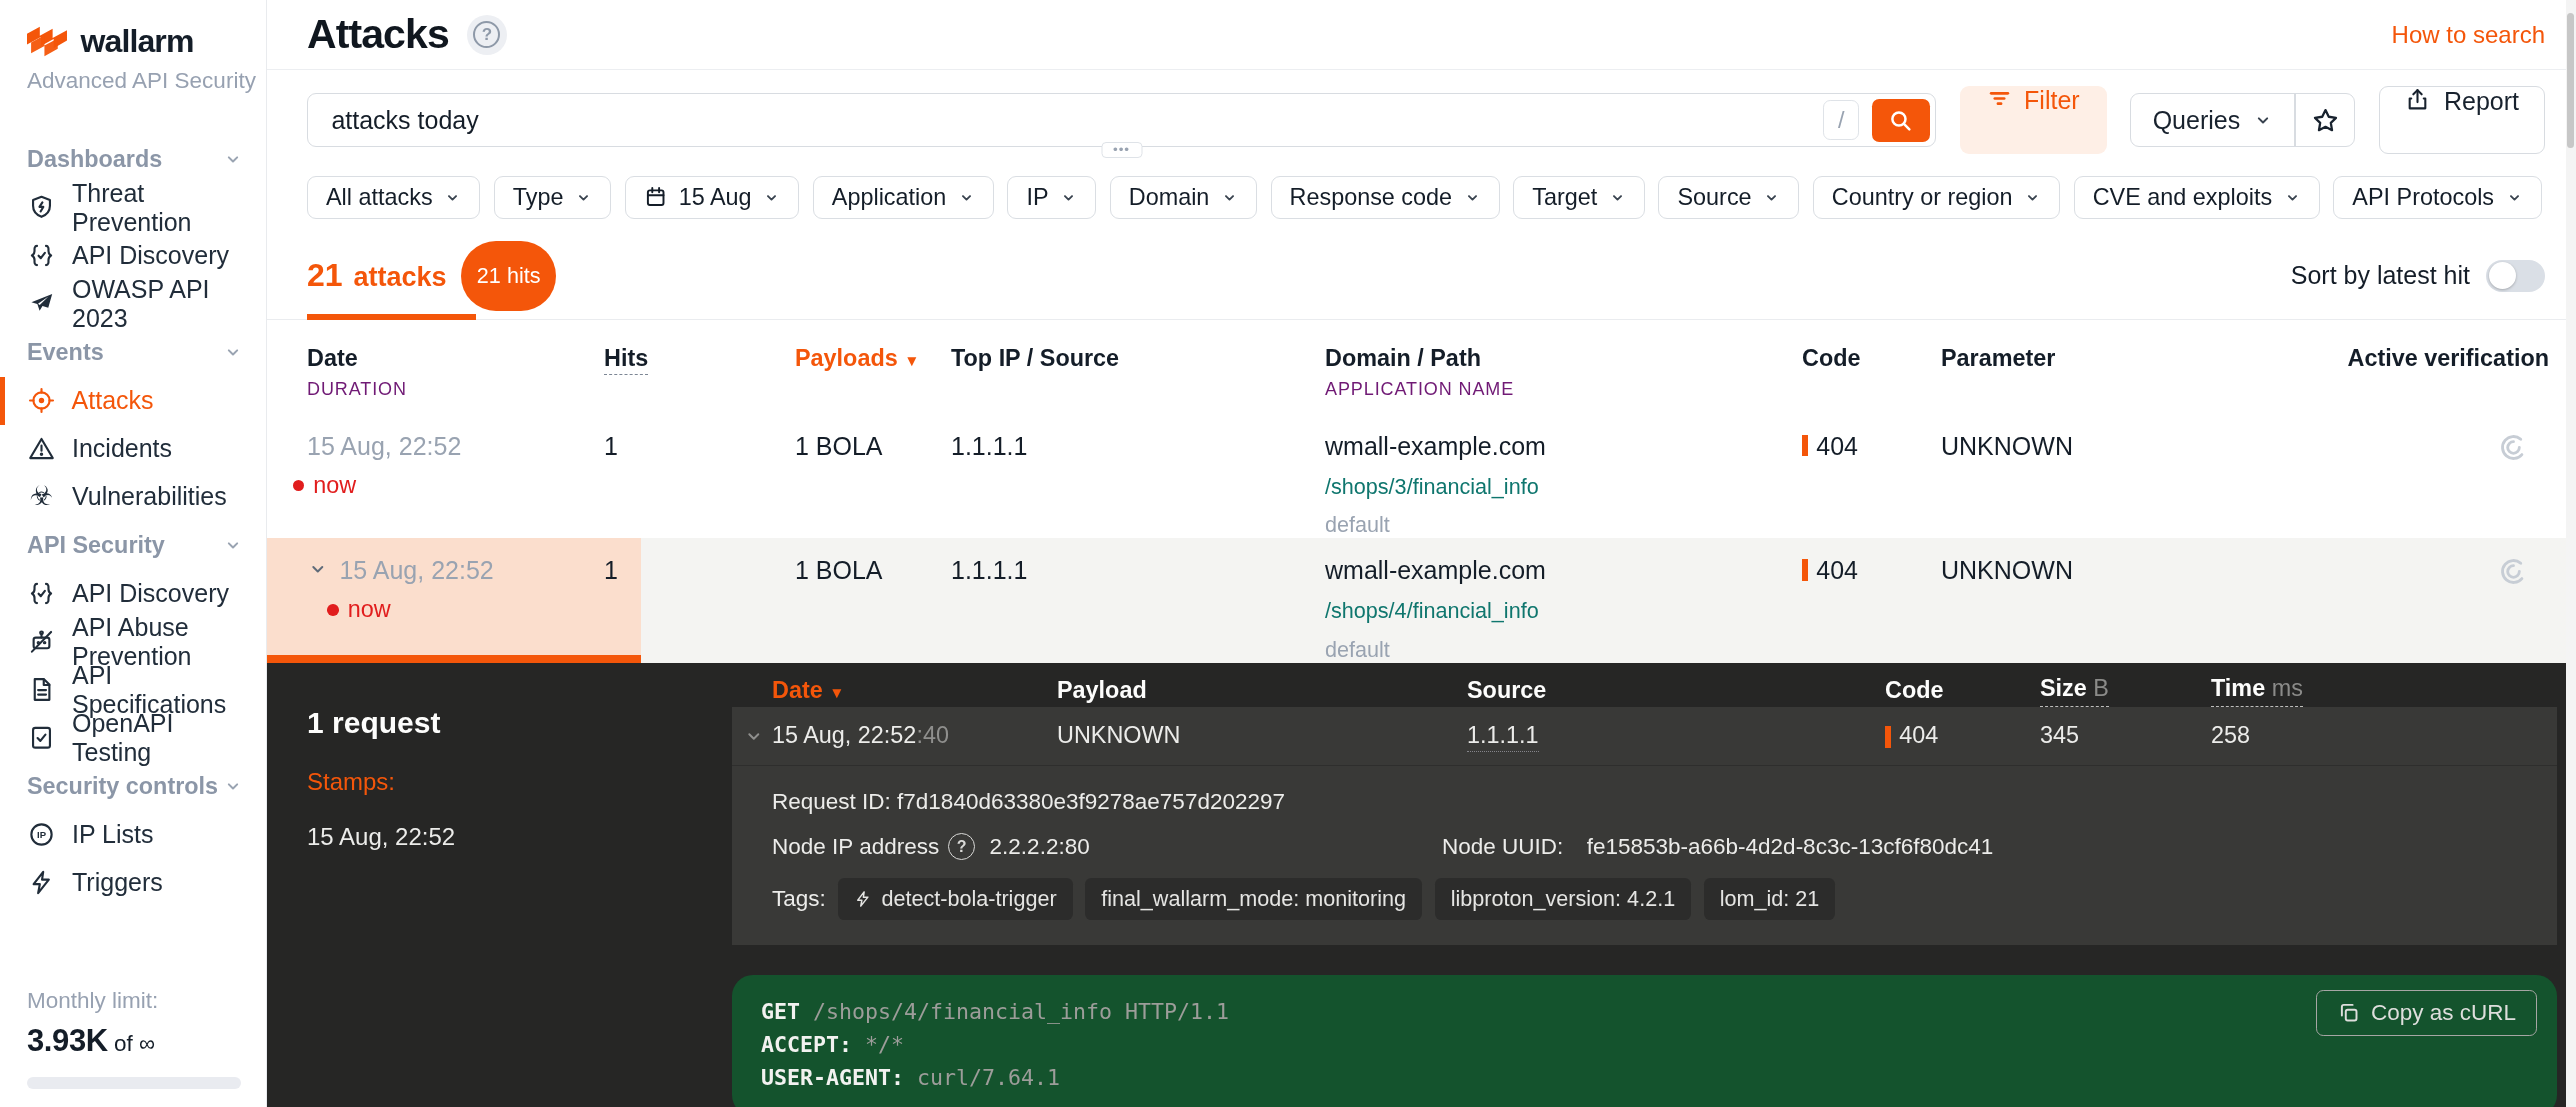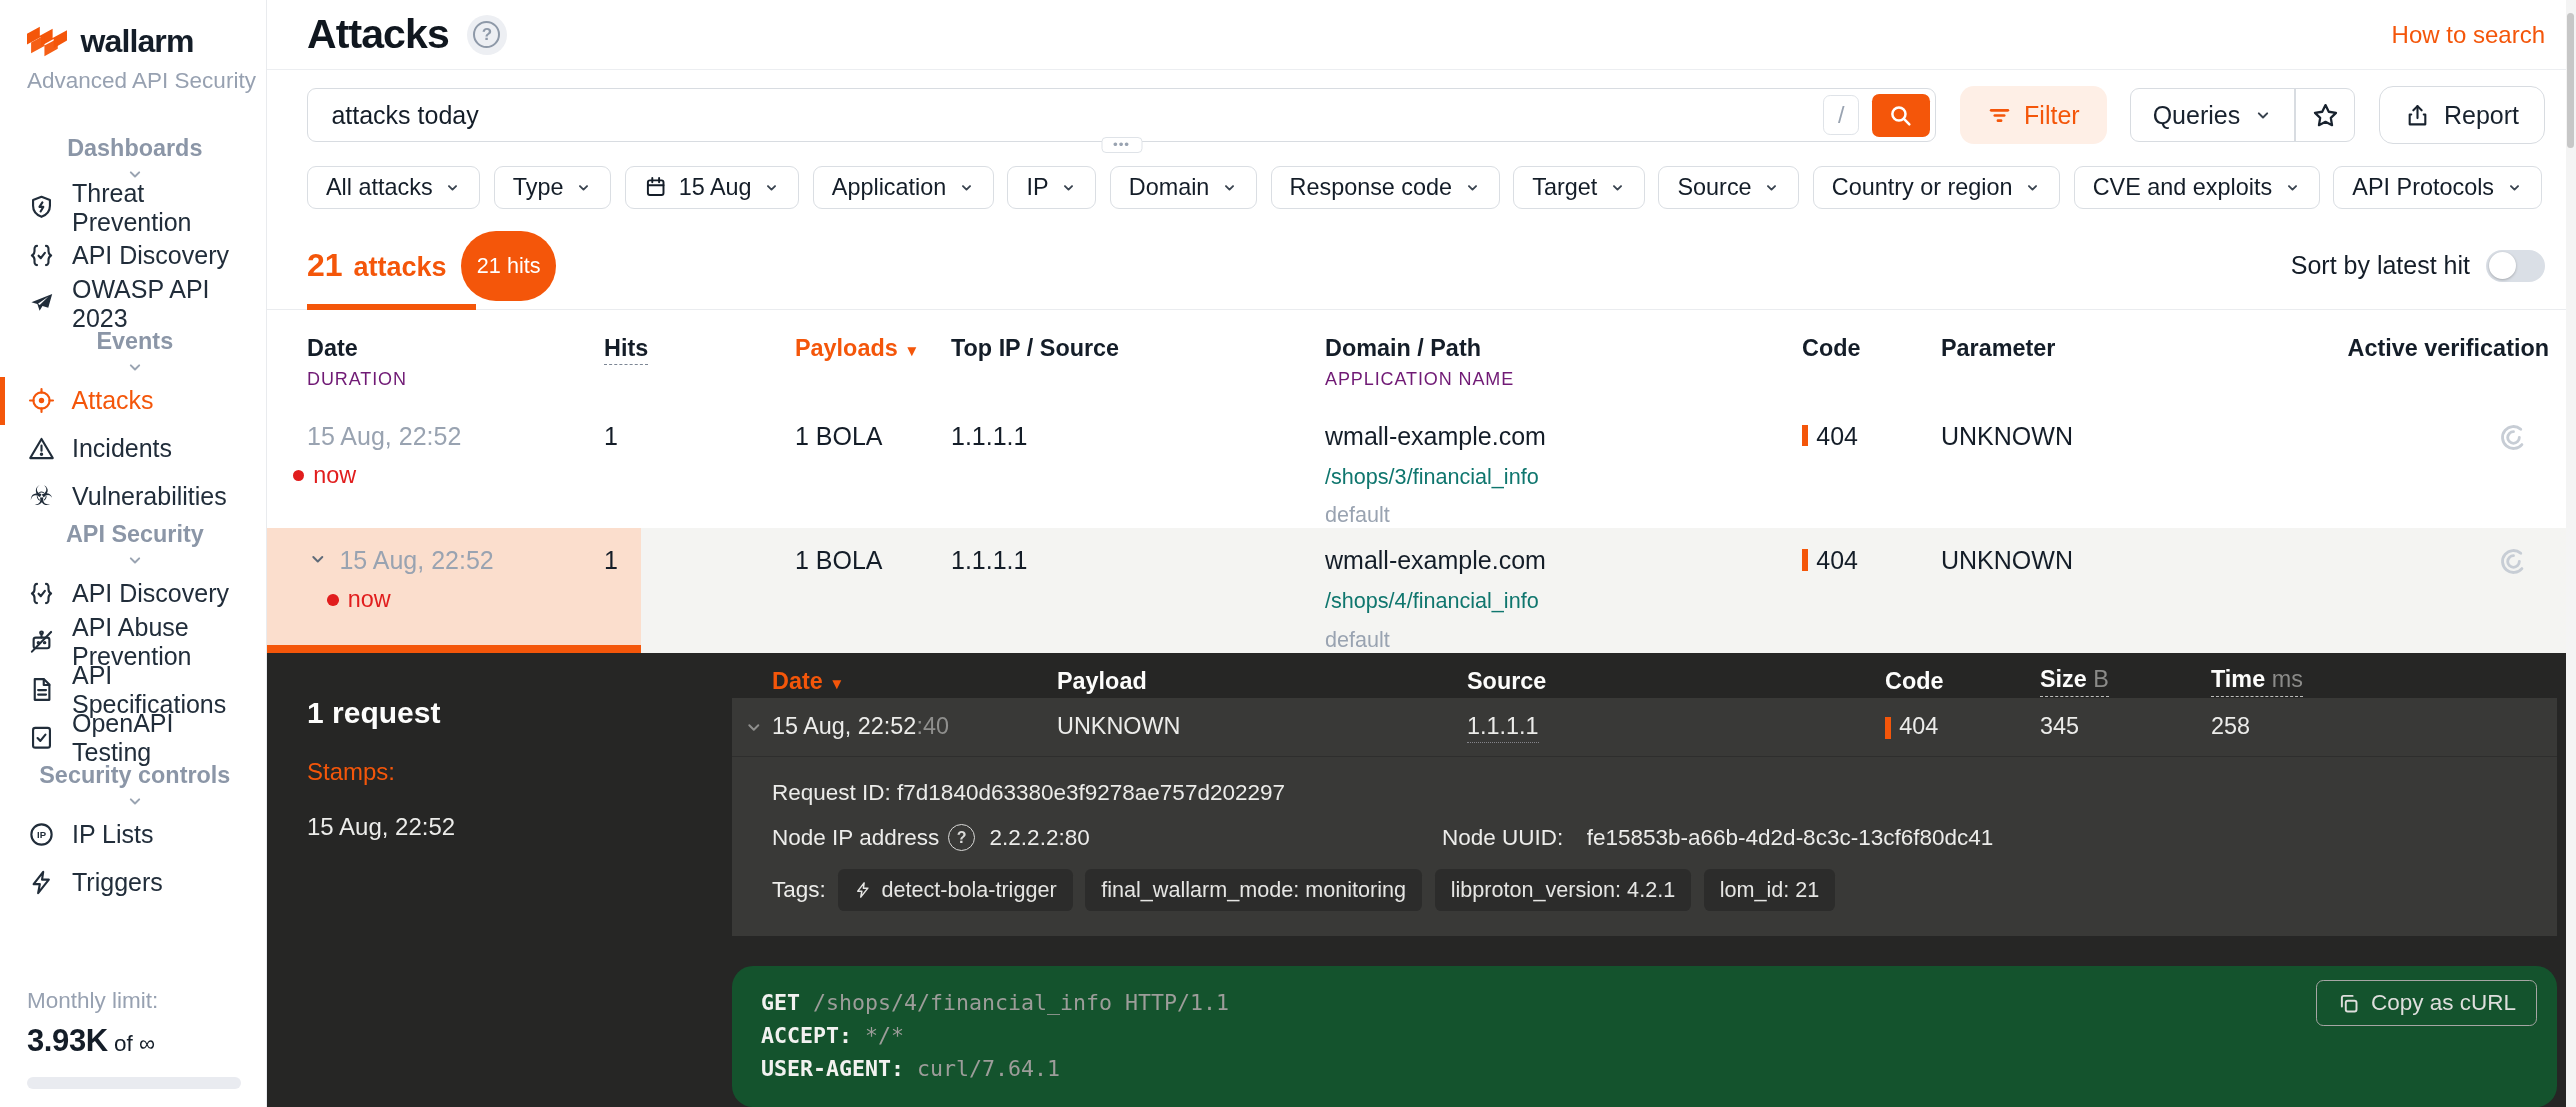--- a/index.html
+++ b/index.html
@@ -9,21 +9,21 @@
 
   #app { display:flex; height:100%; }
 
   
   .sidebar { width:267px; min-width:267px; border-right:0.9px solid #e9ebee; display:flex; flex-direction:column; padding-top:23.4px; background:#fff; }
   .logo-row { display:flex; align-items:center; gap:12.6px; padding-left:27px; }
   .logo-mark { width:41px; height:31px; }
   .logo-text { font-size:32px; font-weight:800; letter-spacing:-0.9px; color:#141d28; }
   .brand-sub { padding-left:27px; margin-top:7.2px; font-size:22.5px; color:#97a1b1; }
   .nav { margin-top:41px; }
-  .section-label { height:49px; display:flex; align-items:center; justify-content:space-between; padding:0 23.4px 0 27px; color:#8b96a7; font-weight:700; font-size:23.4px;flex-direction:column; }
+  .section-label { height:49px; display:flex; align-items:center; justify-content:space-between; padding:0 23.4px 0 27px; color:#8b96a7; font-weight:700; font-size:23.4px; }
   .section-chev { color:#9aa4b2; }
   .nav-item { height:48px; display:flex; align-items:center; gap:16px; padding:0 25px 0 27px; font-size:25px; color:#212d3a; cursor:pointer; }
   .nav-item .nicon { width:29px; height:29px; display:flex; align-items:center; justify-content:center; color:#212d3a; flex:none; }
   .nav-item.active { color:#f4560a; border-left:5.4px solid #f4560a; padding-left:21.6px; }
   .nav-item.active .nicon { color:#f4560a; }
   .bio-glyph { font-size:27px; line-height:27px; }
   .sidebar-bottom { margin-top:auto; padding:0 25px 18px 27px; }
   .limit-label { font-size:22.5px; color:#97a1b1; }
   .limit-value { margin-top:9px; font-size:22.5px; color:#141d28; }
   .limit-value b { font-size:31px; font-weight:800; letter-spacing:-0.4px; }
@@ -37,21 +37,21 @@
   .help-badge { width:40px; height:40px; border-radius:50%; background:#edeff3; margin-left:18px; display:flex; align-items:center; justify-content:center; }
   .help-inner { width:27px; height:27px; border-radius:50%; border:2.2px solid #8e99a8; color:#8e99a8; font-size:17px; font-weight:700; display:flex; align-items:center; justify-content:center; }
   .howto { margin-left:auto; color:#f4560a; font-size:24px; cursor:pointer; }
 
   .search-row { display:flex; align-items:center; gap:23.4px; padding:16px 31px 0 40px; flex:none; }
   .search-box { flex:1; height:54px; border:1.8px solid #d8dce1; border-radius:9px; display:flex; align-items:center; padding:0 5.4px 0 23.4px; position:relative; background:#fff; }
   .search-box input { flex:1; border:none; outline:none; font-family:"Liberation Sans",sans-serif; font-size:25px; color:#141d28; background:transparent; }
   .slash-key { width:36px; height:40px; border:1.8px solid #dfe3e8; border-radius:7.2px; color:#99a3b1; font-size:23.4px; display:flex; align-items:center; justify-content:center; margin-right:12.6px; flex:none; }
   .search-btn { width:58px; height:43px; border-radius:7.2px; background:#f4560a; display:flex; align-items:center; justify-content:center; border:none; cursor:pointer; flex:none; }
   .search-handle { position:absolute; left:50%; bottom:-11.7px; transform:translateX(-50%); width:41px; height:16px; background:#fff; border:1.8px solid #dfe3e8; border-radius:4.5px; display:flex; align-items:center; justify-content:center; color:#99a3b1; font-size:13.5px; letter-spacing:0.9px; line-height:7.2px; }
-  .btn { height:58px; border-radius:14px; display:flex; align-items:center; font-size:25px; cursor:pointer; background:#fff; }
+  .btn { height:68px; border-radius:9px; display:flex; align-items:flex-start; font-size:25px; cursor:pointer; background:#fff; }
   .btn-filter { background:#feefe6; color:#f4560a; padding:0 27px; gap:12.6px; border:none; font-weight:500; }
   .queries-group { height:54px; border:1.8px solid #d8dce1; border-radius:9px; display:flex; align-items:stretch; overflow:hidden; }
   .queries-seg { display:flex; align-items:center; gap:12.6px; padding:0 21.6px; font-size:25px; color:#18222e; cursor:pointer; }
   .queries-div { width:1.8px; background:#d8dce1; }
   .star-seg { width:58px; display:flex; align-items:center; justify-content:center; cursor:pointer; color:#18222e; }
   .btn-report { border:1.8px solid #d8dce1; color:#18222e; padding:0 25px; gap:14.4px; }
 
   .chips-row { display:flex; gap:13.5px; padding:21.6px 31px 0 40px; flex:none; }
   .chip { height:43px; border:1.8px solid #dadee3; border-radius:9px; padding:0 18px; display:flex; align-items:center; gap:11.7px; font-size:23.4px; color:#141d28; background:#fff; cursor:pointer; white-space:nowrap; }
   .chip .cchev { color:#39434f; }

